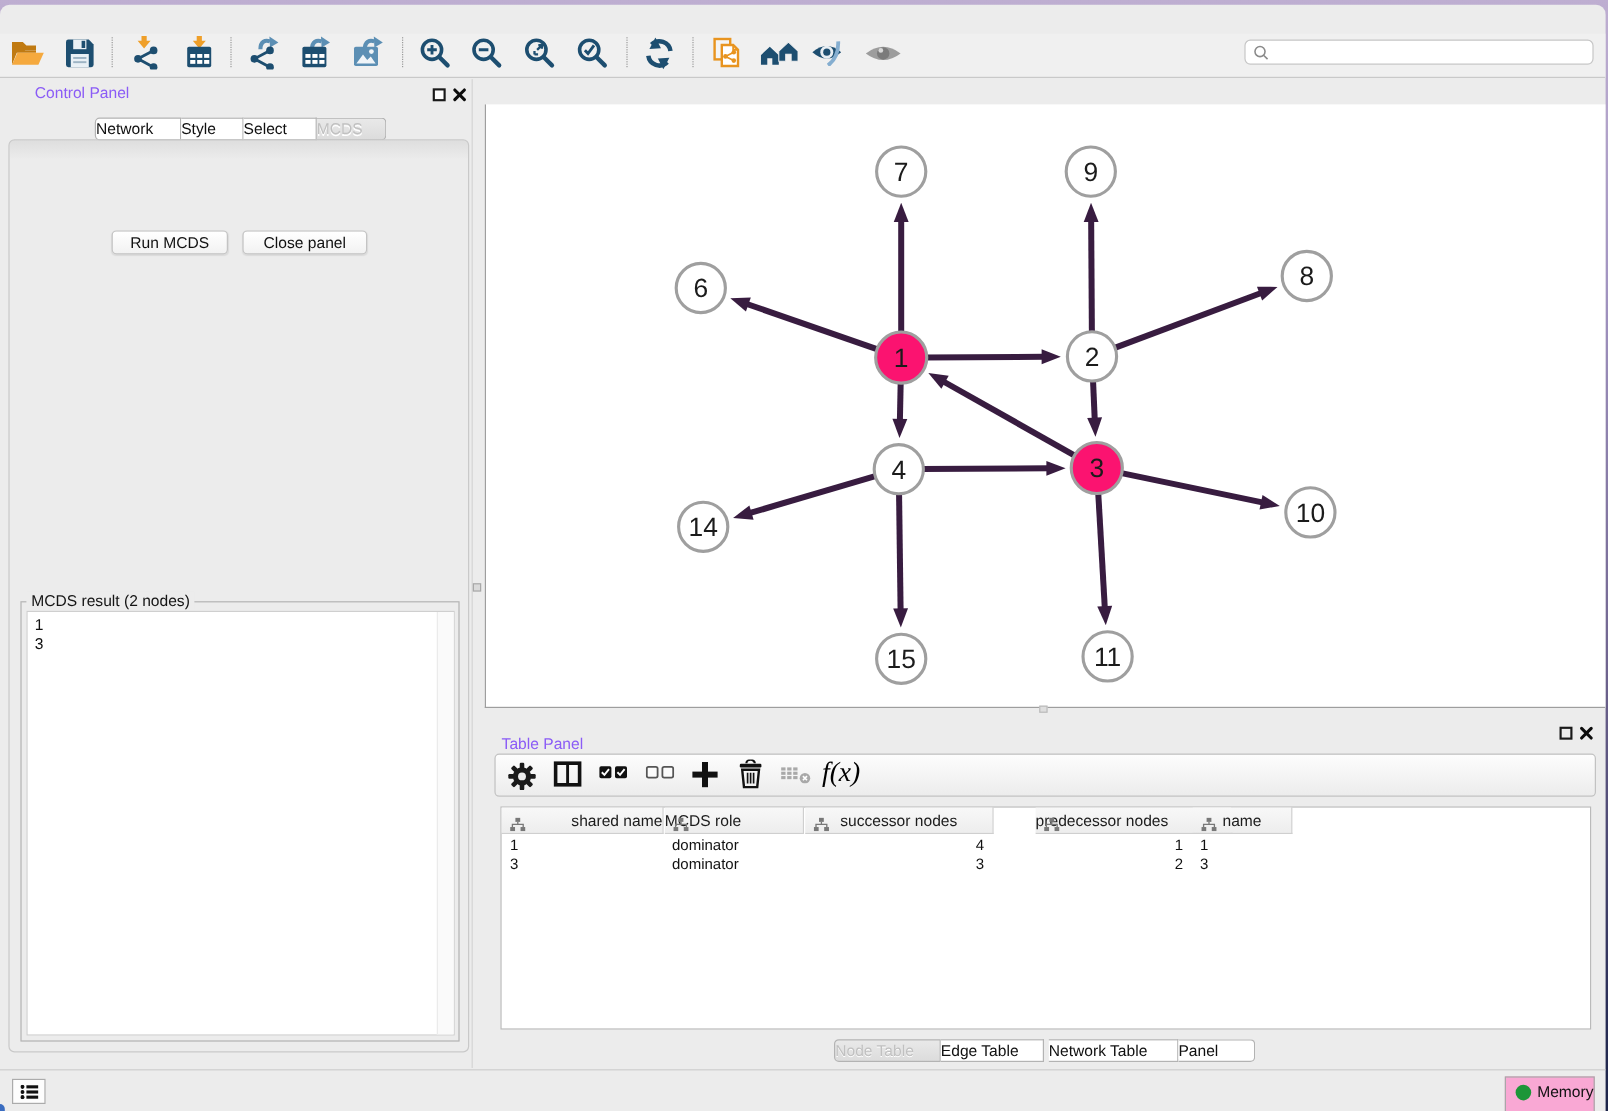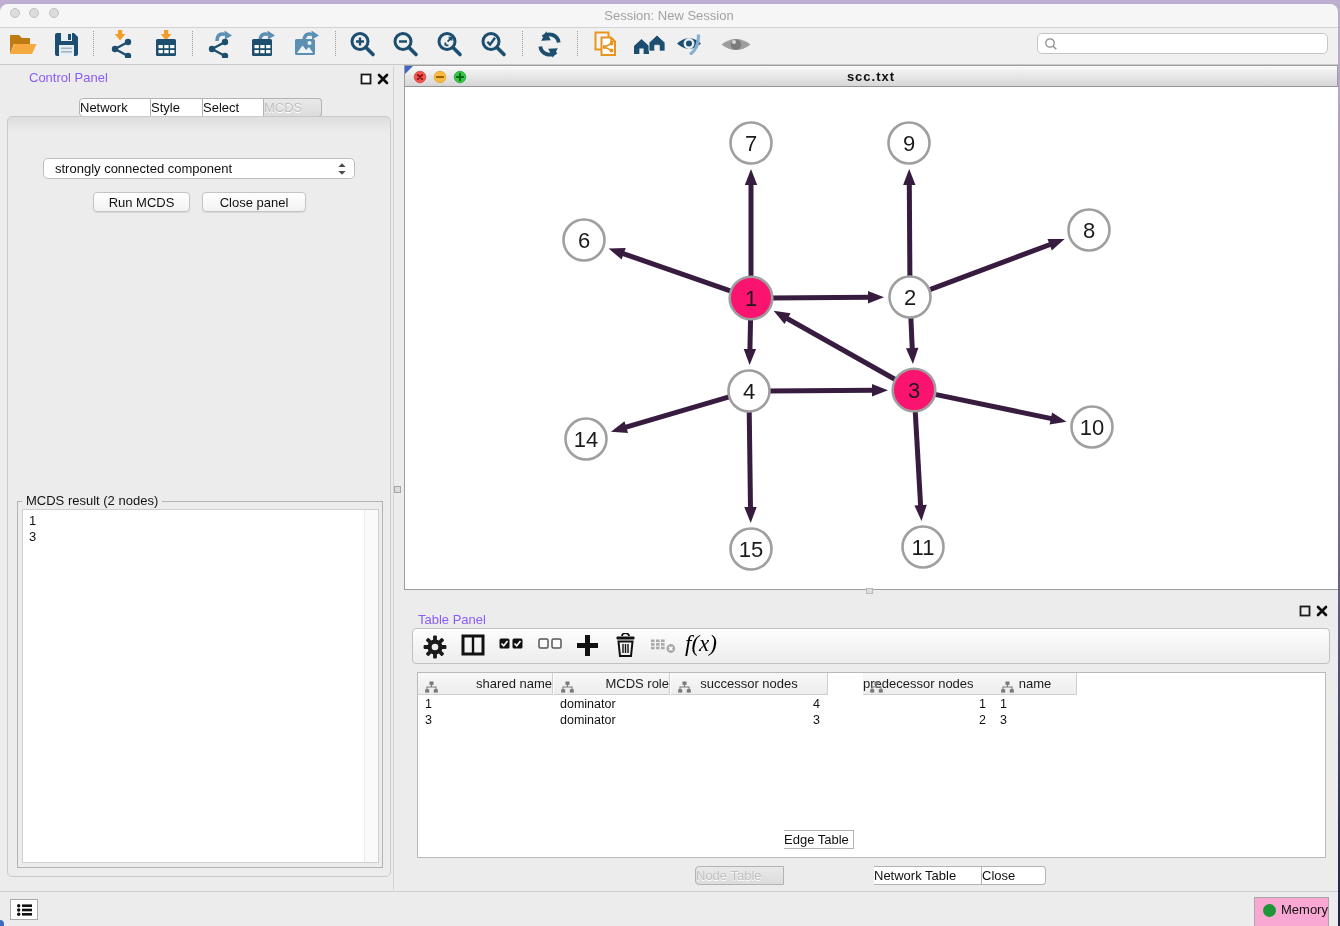--- a/index.html
+++ b/index.html
@@ -13,26 +13,20 @@
 .seg.first{border-left:1px solid #b3b3b3;border-radius:4px 0 0 4px}
 .seg.last{border-radius:0 4px 4px 0}
 .seg.sel{background:linear-gradient(#e9e9e9,#dcdcdc);color:#c0c0c0;text-shadow:0 1px 0 #fff}
 .btn{position:absolute;background:linear-gradient(#ffffff,#f2f2f2);border:1px solid #c4c4c4;
  border-radius:4px;font-size:13px;color:#111;text-align:center;box-shadow:0 1px 1px rgba(0,0,0,0.08)}
 .sep{position:absolute;top:27px;width:0;height:25px;border-left:1px dotted #9a9a9a}
 </style></head><body>
 
 <div id="app">
 
-<div class="a" style="left:0;top:0;width:1338px;height:24px;background:#f6f6f6;border-bottom:1px solid #d2d2d2;border-radius:8px 8px 0 0">
-  <div class="a" style="left:10px;top:4px;width:10px;height:10px;border-radius:50%;background:#dcdcdc;border:1px solid #c2c2c2"></div>
-  <div class="a" style="left:29px;top:4px;width:10px;height:10px;border-radius:50%;background:#dcdcdc;border:1px solid #c2c2c2"></div>
-  <div class="a" style="left:49px;top:4px;width:10px;height:10px;border-radius:50%;background:#dcdcdc;border:1px solid #c2c2c2"></div>
-  <div class="a" style="left:0;top:0;width:1338px;height:24px;line-height:23px;text-align:center;font-size:13px;color:#a2a2a2">Session: New Session</div>
-</div>
 
 <div class="a" style="left:0;top:24px;width:1338px;height:37px;background:#f0f0f0;border-bottom:1px solid #c9c9c9"></div>
 <div class="sep" style="left:93px"></div>
 <div class="sep" style="left:192px"></div>
 <div class="sep" style="left:335px"></div>
 <div class="sep" style="left:522px"></div>
 <div class="sep" style="left:577px"></div>
 
 <svg class="a" style="left:8px;top:27px" width="29" height="26" viewBox="0 0 29 26">
       <path d="M2 4 h9 l3 3 h8 v4 h-20 z" fill="#c07a12"></path>
@@ -169,52 +163,32 @@
     </svg>
 
 <div class="seg first" style="left:79px;top:94px;width:72px">Network</div>
 <div class="seg" style="left:151px;top:94px;width:52px">Style</div>
 <div class="seg" style="left:203px;top:94px;width:61px">Select</div>
 <div class="seg last sel" style="left:264px;top:94px;width:58px">MCDS</div>
 
 <div class="a" style="left:7px;top:112px;width:384px;height:761px;border:1px solid #c9c9c9;border-radius:5px;background:linear-gradient(180deg,#dedede 0px,#ececec 16px)"></div>
 
 
-<div class="a" style="left:43px;top:154px;width:312px;height:21px;background:#fff;border:1px solid #bdbdbd;border-radius:5px;font-size:13px;color:#111;line-height:19px;padding-left:11px">strongly connected component
-  <svg class="a" style="right:7px;top:3px" width="10" height="14" viewBox="0 0 10 14">
-    <path d="M1.4 5 L5 1.2 L8.6 5 Z" fill="#4a4a4a"></path>
-    <path d="M1.4 9 L5 12.8 L8.6 9 Z" fill="#4a4a4a"></path>
-  </svg>
-</div>
 
 <div class="btn" style="left:93px;top:188px;width:97px;height:20px;line-height:19px">Run MCDS</div>
 <div class="btn" style="left:202px;top:188px;width:104px;height:20px;line-height:19px">Close panel</div>
 
 <div class="a" style="left:17px;top:497px;width:366px;height:367px;border:1px solid #b3b3b3"></div>
 <div class="a" style="left:22px;top:489px;background:#ececec;padding:0 4px;font-size:13px;color:#141414">MCDS result (2 nodes)</div>
 <div class="a" style="left:22px;top:505px;width:357px;height:354px;background:#fff;border:1px solid #cfcfcf;font-size:13px;color:#111;line-height:16px;padding:3px 0 0 6px">1<br>3</div>
 <div class="a" style="left:364px;top:506px;width:14px;height:352px;background:#fafafa;border-left:1px solid #ebebeb"></div>
 
 <div class="a" style="left:393px;top:62px;width:1px;height:824px;background:#d4d4d4"></div>
 <div class="a" style="left:394px;top:482px;width:7px;height:7px;background:#dadada;border:1px solid #a8a8a8"></div>
 
-<div class="a" style="left:404px;top:61px;width:934px;height:22px;background:linear-gradient(#f9f9f9,#d6d6d6);border:1px solid #9e9e9e;border-bottom:1px solid #939393">
-  <svg class="a" style="left:0;top:0" width="8" height="8" viewBox="0 0 8 8">
-        <path d="M0 0 L8 0 L0 8 Z" fill="#3d66c8"></path>
-      </svg>
-  <div class="a" style="left:0;top:0;width:932px;height:22px;line-height:21px;text-align:center;font-size:13px;letter-spacing:1px;font-weight:bold;color:#101010">scc.txt</div>
-  <svg class="a" style="left:8px;top:4px" width="60" height="14" viewBox="0 0 60 14">
-    <circle cx="7" cy="7" r="5.8" fill="#f2544d" stroke="#d6453e" stroke-width="0.8"></circle>
-    <path d="M4.8 4.8 L9.2 9.2 M9.2 4.8 L4.8 9.2" stroke="#7c100a" stroke-width="1.7" stroke-linecap="round"></path>
-    <circle cx="27" cy="7" r="5.8" fill="#fcbb3f" stroke="#dfa133" stroke-width="0.8"></circle>
-    <path d="M23.8 7 L30.2 7" stroke="#96610c" stroke-width="1.9" stroke-linecap="round"></path>
-    <circle cx="47" cy="7" r="5.8" fill="#35c648" stroke="#27a837" stroke-width="0.8"></circle>
-    <path d="M43.8 7 L50.2 7 M47 3.8 L47 10.2" stroke="#0a650f" stroke-width="1.9" stroke-linecap="round"></path>
-  </svg>
-</div>
 <div class="a" style="left:404px;top:83px;width:934px;height:503px;background:#fff;border-left:1px solid #9e9e9e;border-bottom:1px solid #9e9e9e"></div>
 <svg class="a" style="left:404px;top:83px" width="934" height="499" viewBox="0 0 934 499" font-family="Liberation Sans, sans-serif">
 <line x1="347.0" y1="192.0" x2="347.0" y2="96.0" stroke="#381c40" stroke-width="5"></line>
 <polygon points="347.0,82.0 353.2,98.0 340.8,98.0" fill="#381c40"></polygon>
 <line x1="329.1" y1="204.8" x2="217.8" y2="166.1" stroke="#381c40" stroke-width="5"></line>
 <polygon points="204.6,161.5 221.7,160.9 217.6,172.6" fill="#381c40"></polygon>
 <line x1="366.0" y1="210.9" x2="466.0" y2="210.3" stroke="#381c40" stroke-width="5"></line>
 <polygon points="480.0,210.2 464.0,216.5 464.0,204.1" fill="#381c40"></polygon>
 <line x1="346.6" y1="230.0" x2="345.9" y2="264.0" stroke="#381c40" stroke-width="5"></line>
 <polygon points="345.6,278.0 339.7,261.9 352.1,262.1" fill="#381c40"></polygon>
@@ -331,21 +305,21 @@
     </svg>
 <div class="a" style="left:685px;top:627px;font-family:'Liberation Serif',serif;font-style:italic;font-size:23px;color:#000000">f(x)</div>
 
 <div class="a" style="left:417px;top:668px;width:909px;height:186px;background:#fff;border:1px solid #bababa"></div>
 <div class="a" style="left:418px;top:669px;width:135px;height:22px;line-height:21px;background:linear-gradient(#f8f8f8,#ededed);border-right:1px solid #cfcfcf;border-bottom:1px solid #cfcfcf;text-align:right;font-size:13px;color:#1c1c1c"><span style="position:absolute;left:7px;top:5px"><svg width="13" height="12" viewBox="0 0 13 12">
           <rect x="4.5" y="0.5" width="4" height="3.4" fill="#787878"></rect>
           <path d="M6.5 3.9 V6 M2 8.4 V6 H11 V8.4" fill="none" stroke="#787878" stroke-width="1.1"></path>
           <rect x="0.2" y="8.2" width="4" height="3.4" fill="#787878"></rect>
           <rect x="8.8" y="8.2" width="4" height="3.4" fill="#787878"></rect>
         </svg></span>shared name</div>
-<div class="a" style="left:554px;top:669px;width:116px;height:22px;line-height:21px;background:linear-gradient(#f8f8f8,#ededed);border-right:1px solid #cfcfcf;border-bottom:1px solid #cfcfcf;text-align:right;font-size:13px;color:#1c1c1c"><span style="position:absolute;left:7px;top:5px"><svg width="13" height="12" viewBox="0 0 13 12">
+<div class="a" style="left:554px;top:669px;width:116px;height:22px;line-height:21px;background:linear-gradient(#f8f8f8,#ededed);border-right:1px solid #cfcfcf;border-bottom:1px solid #cfcfcf;text-align:left;font-size:13px;color:#1c1c1c"><span style="position:absolute;left:7px;top:5px"><svg width="13" height="12" viewBox="0 0 13 12">
           <rect x="4.5" y="0.5" width="4" height="3.4" fill="#787878"></rect>
           <path d="M6.5 3.9 V6 M2 8.4 V6 H11 V8.4" fill="none" stroke="#787878" stroke-width="1.1"></path>
           <rect x="0.2" y="8.2" width="4" height="3.4" fill="#787878"></rect>
           <rect x="8.8" y="8.2" width="4" height="3.4" fill="#787878"></rect>
         </svg></span>MCDS role</div>
 <div class="a" style="left:671px;top:669px;width:157px;height:22px;line-height:21px;background:linear-gradient(#f8f8f8,#ededed);border-right:1px solid #cfcfcf;border-bottom:1px solid #cfcfcf;text-align:center;font-size:13px;color:#1c1c1c"><span style="position:absolute;left:7px;top:5px"><svg width="13" height="12" viewBox="0 0 13 12">
           <rect x="4.5" y="0.5" width="4" height="3.4" fill="#787878"></rect>
           <path d="M6.5 3.9 V6 M2 8.4 V6 H11 V8.4" fill="none" stroke="#787878" stroke-width="1.1"></path>
           <rect x="0.2" y="8.2" width="4" height="3.4" fill="#787878"></rect>
           <rect x="8.8" y="8.2" width="4" height="3.4" fill="#787878"></rect>
@@ -367,23 +341,23 @@
 <div class="a" style="left:670px;top:693px;width:150px;text-align:right;font-size:12.5px;color:#111">4</div>
 <div class="a" style="left:828px;top:693px;width:158px;text-align:right;font-size:12.5px;color:#111">1</div>
 <div class="a" style="left:1000px;top:693px;font-size:12.5px;color:#111">1</div>
 <div class="a" style="left:425px;top:709px;font-size:12.5px;color:#111">3</div>
 <div class="a" style="left:560px;top:709px;font-size:12.5px;color:#111">dominator</div>
 <div class="a" style="left:670px;top:709px;width:150px;text-align:right;font-size:12.5px;color:#111">3</div>
 <div class="a" style="left:828px;top:709px;width:158px;text-align:right;font-size:12.5px;color:#111">2</div>
 <div class="a" style="left:1000px;top:709px;font-size:12.5px;color:#111">3</div>
 
 <div class="seg first sel" style="left:695px;top:862px;width:89px">Node Table</div>
-<div class="seg" style="left:784px;top:826px;width:70px">Edge Table</div>
+<div class="seg" style="left:784px;top:862px;width:86px">Edge Table</div>
 <div class="seg" style="left:874px;top:862px;width:108px">Network Table</div>
-<div class="seg last" style="left:982px;top:862px;width:64px">Close</div>
+<div class="seg last" style="left:982px;top:862px;width:64px">Panel</div>
 
 <div class="a" style="left:0;top:887px;width:1338px;height:1px;background:#cecece"></div>
 <div class="a" style="left:10px;top:895px;width:28px;height:21px;background:#fdfdfd;border:1px solid #ababab">
   <svg class="a" style="left:6px;top:4px" width="15" height="12" viewBox="0 0 15 12">
     <circle cx="1.7" cy="1.7" r="1.7" fill="#111"></circle>
         <rect x="5" y="0.4" width="10" height="2.6" fill="#111"></rect>
     <circle cx="1.7" cy="6" r="1.7" fill="#111"></circle>
         <rect x="5" y="4.7" width="10" height="2.6" fill="#111"></rect>
     <circle cx="1.7" cy="10.3" r="1.7" fill="#111"></circle>
         <rect x="5" y="9" width="10" height="2.6" fill="#111"></rect>

